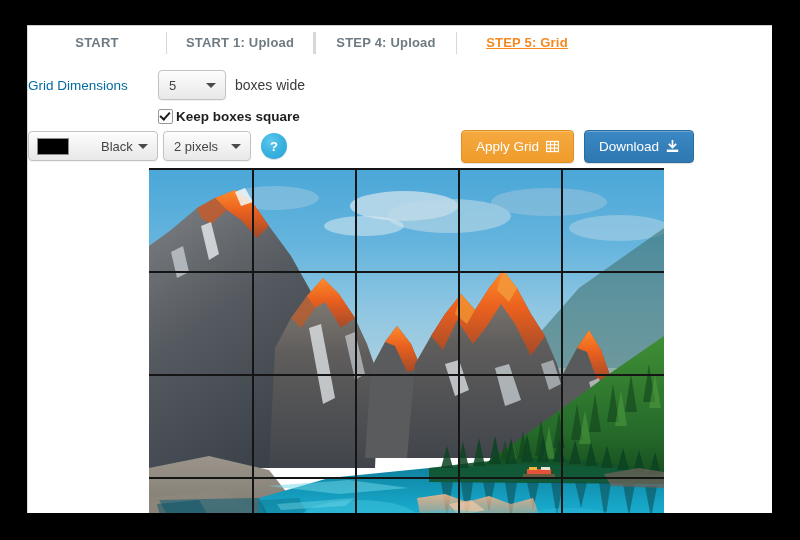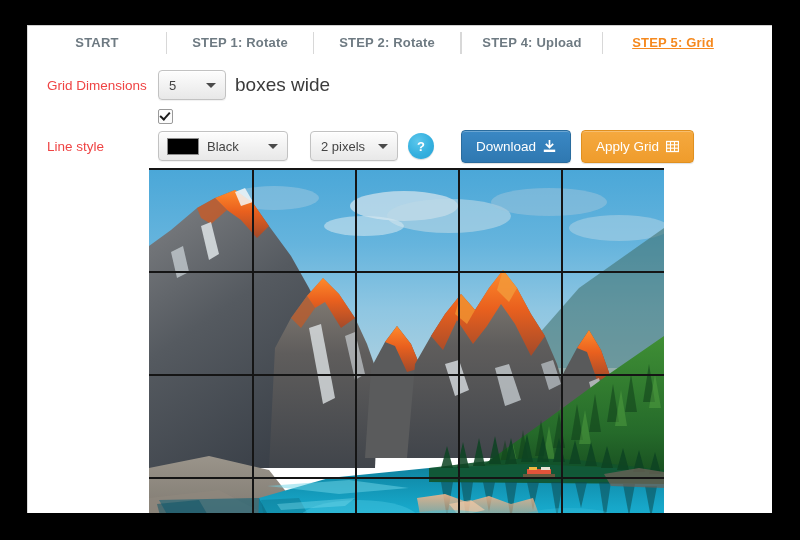--- a/index.html
+++ b/index.html
@@ -84,24 +84,24 @@
     display: flex;
     align-items: center;
   }
 
   .row-dims   { left: 0px;  top: 42px;  height: 34px; }
   .row-square { left: 130px; top: 79px; height: 22px; }
   .row-line   { left: 0px;  top: 103px; height: 34px; }
 
   .form-label {
     width: 130px;
-    padding-left: 19px;
+    padding-left: 0;
     box-sizing: border-box;
     font-size: 13.5px;
-    color: #ef4444;
+    color: #0369a1;
   }
 
   
   .select {
     position: relative;
     display: inline-flex;
     align-items: center;
     height: 30px;
     box-sizing: border-box;
     border: 1px solid #c2c2c2;
@@ -121,36 +121,36 @@
     top: 50%;
     margin-top: -2px;
     width: 0;
     height: 0;
     border-left: 5px solid transparent;
     border-right: 5px solid transparent;
     border-top: 5px solid #4a4a4a;
   }
 
   .sel-dims    { width: 68px; }
-  .sel-color   { width: 130px; padding-left: 8px; }
+  .sel-color   { width: 130px; padding-left: 8px; gap: 24px; }
   .sel-weight  { width: 88px;  padding-left: 10px; }
 
   .swatch {
     display: inline-block;
     width: 30px;
     height: 15px;
     background: #000000;
     border: 1px solid #8d8d8d;
     margin-right: 8px;
     flex: 0 0 auto;
   }
 
   .units {
     margin-left: 9px;
-    font-size: 19px;
+    font-size: 14px;
     color: #3b3b3b;
   }
 
   
   .chkwrap {
     display: flex;
     align-items: center;
   }
 
   .chkbox {
@@ -275,84 +275,83 @@
 </head>
 <body>
 
 <div id="app">
 
   <div class="panel">
 
     <div class="tabbar">
       <div class="tab t-start">START</div>
       <div class="tabsep"></div>
-      <div class="tab t-upload">STEP 1: Rotate</div>
+      <div class="tab t-upload">START 1: Upload</div>
       <div class="tabsep"></div>
-      <div class="tab t-rotate">STEP 2: Rotate</div>
       <div class="tabsep"></div>
       <div class="tabsep"></div>
       <div class="tab t-adjust">STEP 4: Upload</div>
       <div class="tabsep"></div>
       <div class="tab t-grid active">STEP 5: Grid</div>
     </div>
 
     <div class="row row-dims">
       <div class="form-label">Grid Dimensions</div>
       <div class="select sel-dims">
         <span>5</span>
         <span class="caret"></span>
       </div>
       <span class="units">boxes wide</span>
     </div>
 
     <div class="row row-square">
       <div class="chkwrap">
         <span class="chkbox"></span>
+        <span class="chklabel">Keep boxes square</span>
       </div>
     </div>
 
     <div class="row row-line">
-      <div class="form-label">Line style</div>
 
       <div class="select sel-color">
         <span class="swatch"></span>
         <span>Black</span>
         <span class="caret"></span>
       </div>
 
-      <div class="select sel-weight" style="margin-left:22px;">
+      <div class="select sel-weight" style="margin-left:5px;">
         <span>2 pixels</span>
         <span class="caret"></span>
       </div>
 
       <div class="help-btn">
         <span>?</span>
       </div>
     </div>
 
     <div class="actions">
-      <div class="btn btn-download">
-        <span>Download</span>
-        <span>
-          <svg width="13" height="13" viewBox="0 0 13 13">
-            <path d="M6.5 0.8 L6.5 6.6 M3.4 4.4 L6.5 7.6 L9.6 4.4" fill="none" stroke="#ffffff" stroke-width="1.7" stroke-linecap="square"></path>
-            <rect x="0.8" y="9.6" width="11.4" height="2.4" fill="#ffffff"></rect>
-          </svg>
-        </span>
-      </div>
-
       <div class="btn btn-apply">
         <span>Apply Grid</span>
         <span>
           <svg width="13" height="13" viewBox="0 0 13 13">
             <rect x="0.5" y="1.5" width="12" height="10" fill="none" stroke="#ffffff" stroke-width="1.3"></rect>
             <line x1="0.5" y1="4.8" x2="12.5" y2="4.8" stroke="#ffffff" stroke-width="1.1"></line>
             <line x1="0.5" y1="8.2" x2="12.5" y2="8.2" stroke="#ffffff" stroke-width="1.1"></line>
             <line x1="4.5" y1="1.5" x2="4.5" y2="11.5" stroke="#ffffff" stroke-width="1.1"></line>
             <line x1="8.5" y1="1.5" x2="8.5" y2="11.5" stroke="#ffffff" stroke-width="1.1"></line>
+          </svg>
+        </span>
+      </div>
+
+      <div class="btn btn-download">
+        <span>Download</span>
+        <span>
+          <svg width="13" height="13" viewBox="0 0 13 13">
+            <path d="M6.5 0.8 L6.5 6.6 M3.4 4.4 L6.5 7.6 L9.6 4.4" fill="none" stroke="#ffffff" stroke-width="1.7" stroke-linecap="square"></path>
+            <rect x="0.8" y="9.6" width="11.4" height="2.4" fill="#ffffff"></rect>
           </svg>
         </span>
       </div>
     </div>
 
     <div class="imgwrap">
 
       <svg class="photo" viewBox="0 0 515 386" preserveAspectRatio="none">
         <defs>
           <linearGradient id="sky" x1="0" y1="0" x2="0" y2="1">

